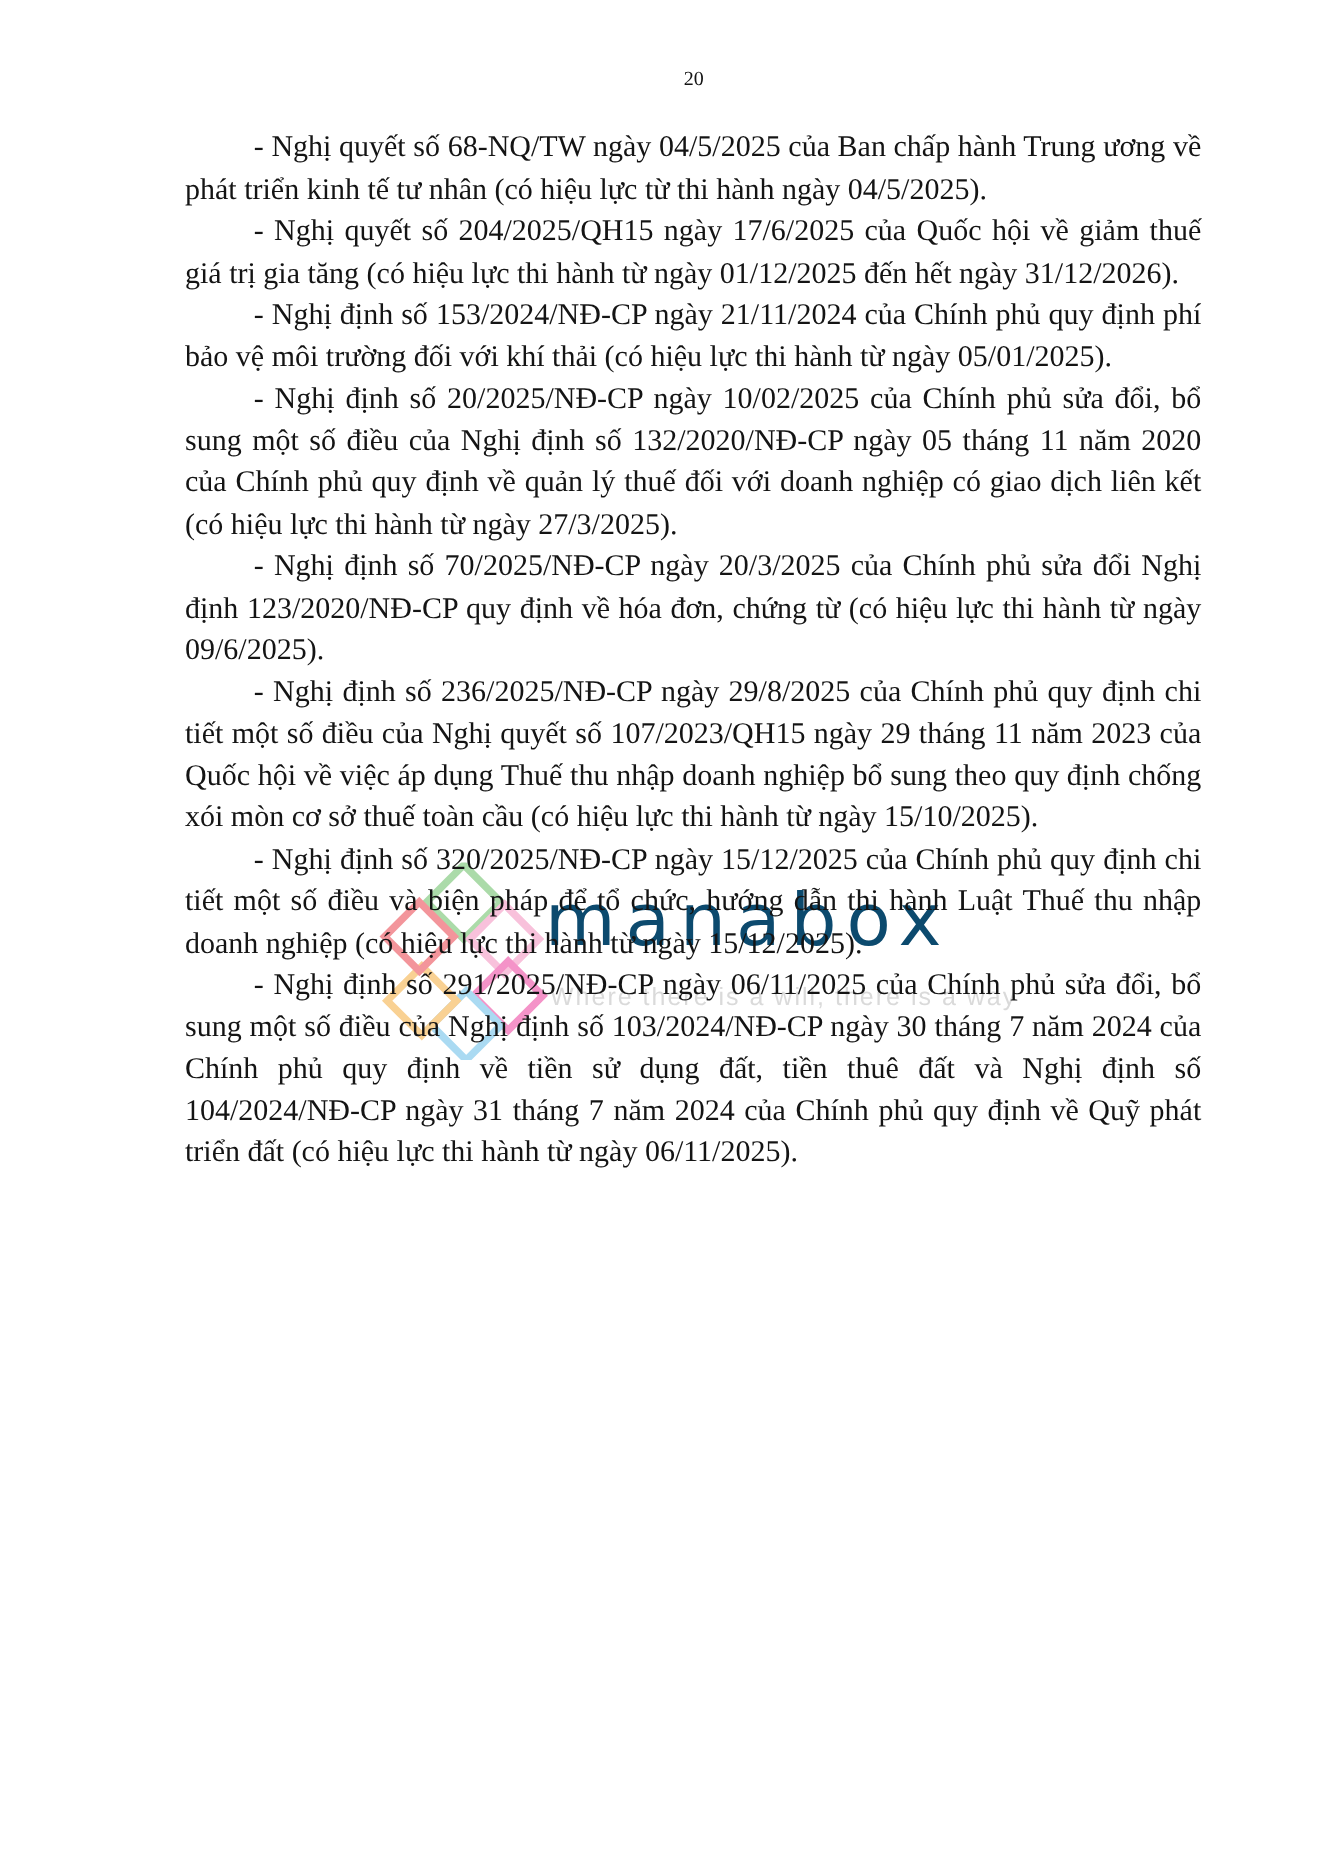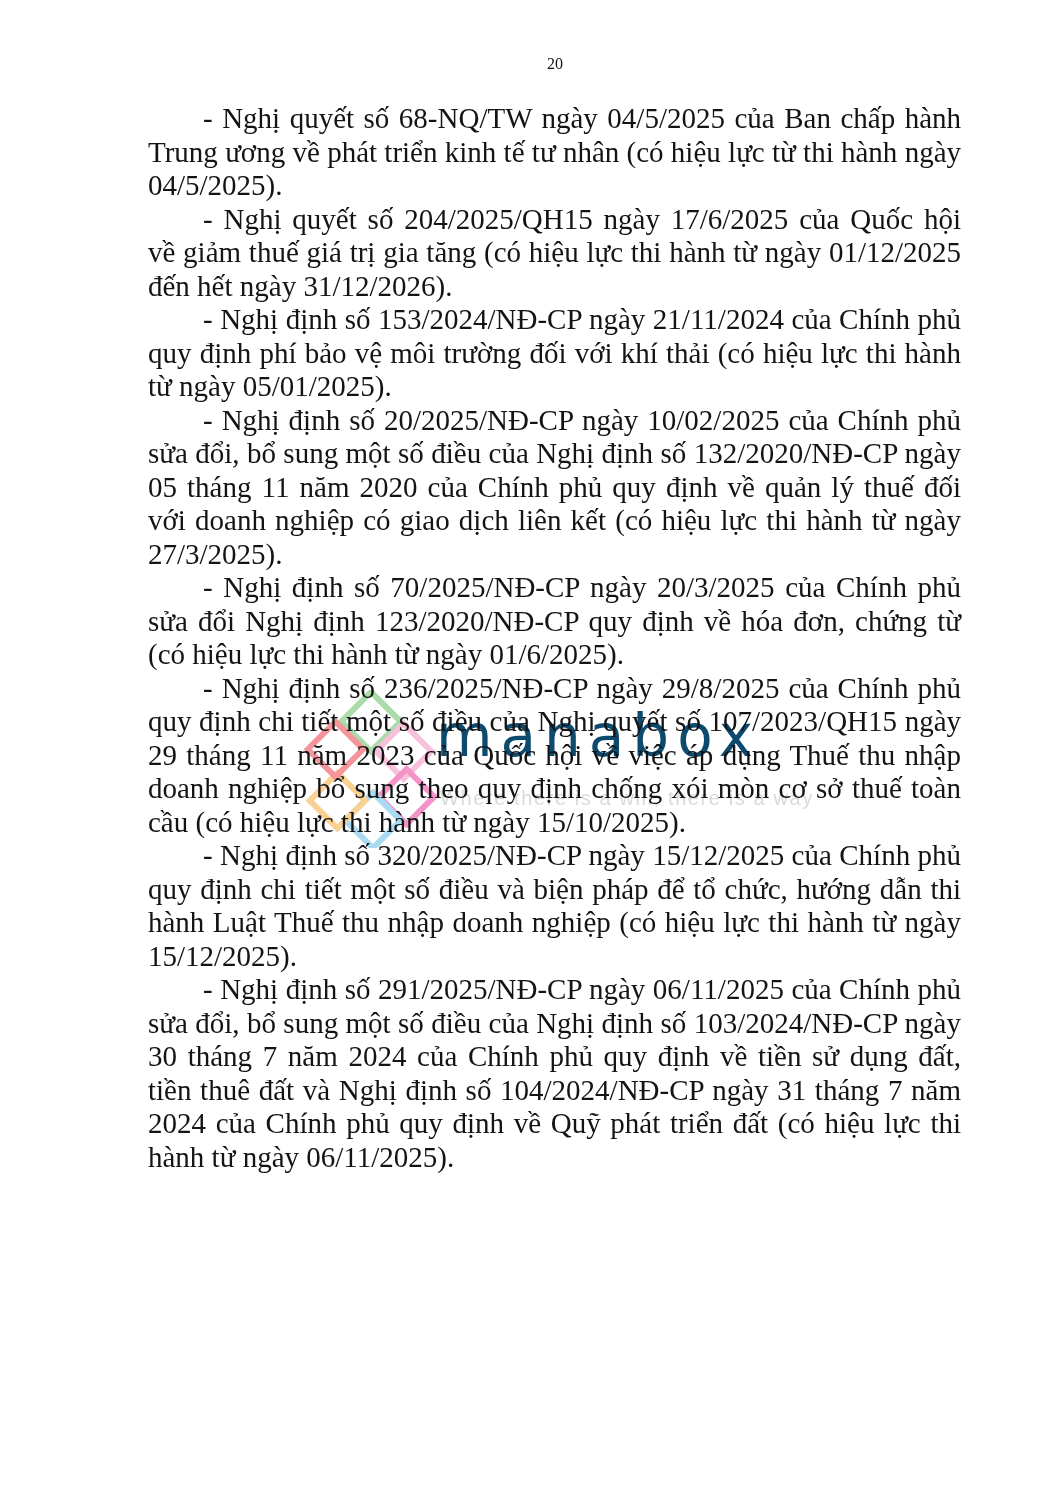--- a/index.html
+++ b/index.html
@@ -24,21 +24,21 @@
     text-align: center;
     font-size: 16px;
     line-height: 28px;
     z-index: 2;
   }
   .content {
     position: absolute;
     top: 102px;
     left: 148px;
     width: 813px;
-    font-size: 29px;
+    font-size: 24px;
     line-height: 33.5px;
     text-align: justify;
     z-index: 2;
   }
   .content p {
     margin: 0;
     padding: 0;
     text-indent: 55px;
   }
   
@@ -105,19 +105,19 @@
     </div>
   </div>
 
   <div class="page-number">20</div>
 
   <div class="content">
     <p>- Nghị quyết số 68-NQ/TW ngày 04/5/2025 của Ban chấp hành Trung ương về phát triển kinh tế tư nhân (có hiệu lực từ thi hành ngày 04/5/2025).</p>
     <p>- Nghị quyết số 204/2025/QH15 ngày 17/6/2025 của Quốc hội về giảm thuế giá trị gia tăng (có hiệu lực thi hành từ ngày 01/12/2025 đến hết ngày 31/12/2026).</p>
     <p>- Nghị định số 153/2024/NĐ-CP ngày 21/11/2024 của Chính phủ quy định phí bảo vệ môi trường đối với khí thải (có hiệu lực thi hành từ ngày 05/01/2025).</p>
     <p>- Nghị định số 20/2025/NĐ-CP ngày 10/02/2025 của Chính phủ sửa đổi, bổ sung một số điều của Nghị định số 132/2020/NĐ-CP ngày 05 tháng 11 năm 2020 của Chính phủ quy định về quản lý thuế đối với doanh nghiệp có giao dịch liên kết (có hiệu lực thi hành từ ngày 27/3/2025).</p>
-    <p>- Nghị định số 70/2025/NĐ-CP ngày 20/3/2025 của Chính phủ sửa đổi Nghị định 123/2020/NĐ-CP quy định về hóa đơn, chứng từ (có hiệu lực thi hành từ ngày 01/6/2025).</p>
+    <p>- Nghị định số 70/2025/NĐ-CP ngày 20/3/2025 của Chính phủ sửa đổi Nghị định 123/2020/NĐ-CP quy định về hóa đơn, chứng từ (có hiệu lực thi hành từ ngày 09/6/2025).</p>
     <p>- Nghị định số 236/2025/NĐ-CP ngày 29/8/2025 của Chính phủ quy định chi tiết một số điều của Nghị quyết số 107/2023/QH15 ngày 29 tháng 11 năm 2023 của Quốc hội về việc áp dụng Thuế thu nhập doanh nghiệp bổ sung theo quy định chống xói mòn cơ sở thuế toàn cầu (có hiệu lực thi hành từ ngày 15/10/2025).</p>
     <p>- Nghị định số 320/2025/NĐ-CP ngày 15/12/2025 của Chính phủ quy định chi tiết một số điều và biện pháp để tổ chức, hướng dẫn thi hành Luật Thuế thu nhập doanh nghiệp (có hiệu lực thi hành từ ngày 15/12/2025).</p>
     <p>- Nghị định số 291/2025/NĐ-CP ngày 06/11/2025 của Chính phủ sửa đổi, bổ sung một số điều của Nghị định số 103/2024/NĐ-CP ngày 30 tháng 7 năm 2024 của Chính phủ quy định về tiền sử dụng đất, tiền thuê đất và Nghị định số 104/2024/NĐ-CP ngày 31 tháng 7 năm 2024 của Chính phủ quy định về Quỹ phát triển đất (có hiệu lực thi hành từ ngày 06/11/2025).</p>
   </div>
 
 </div>
 
 </body></html>

